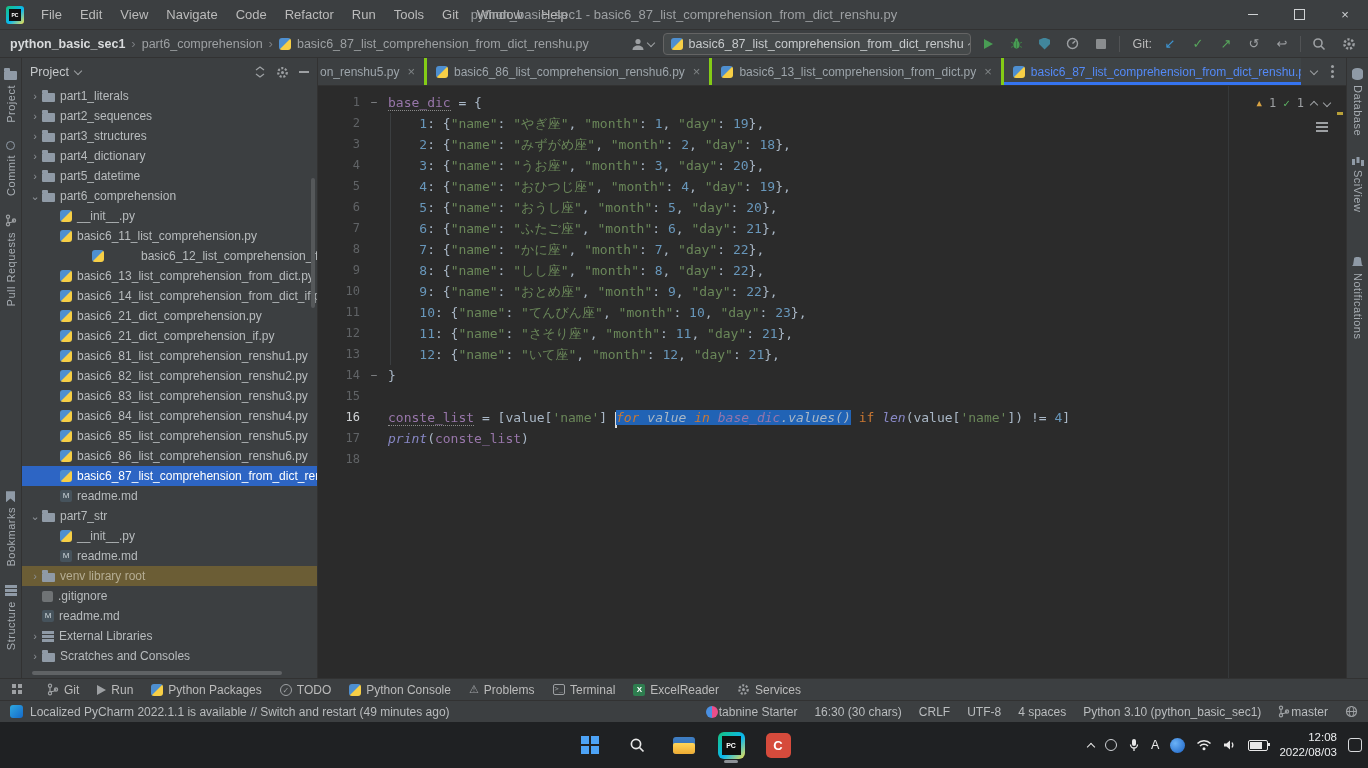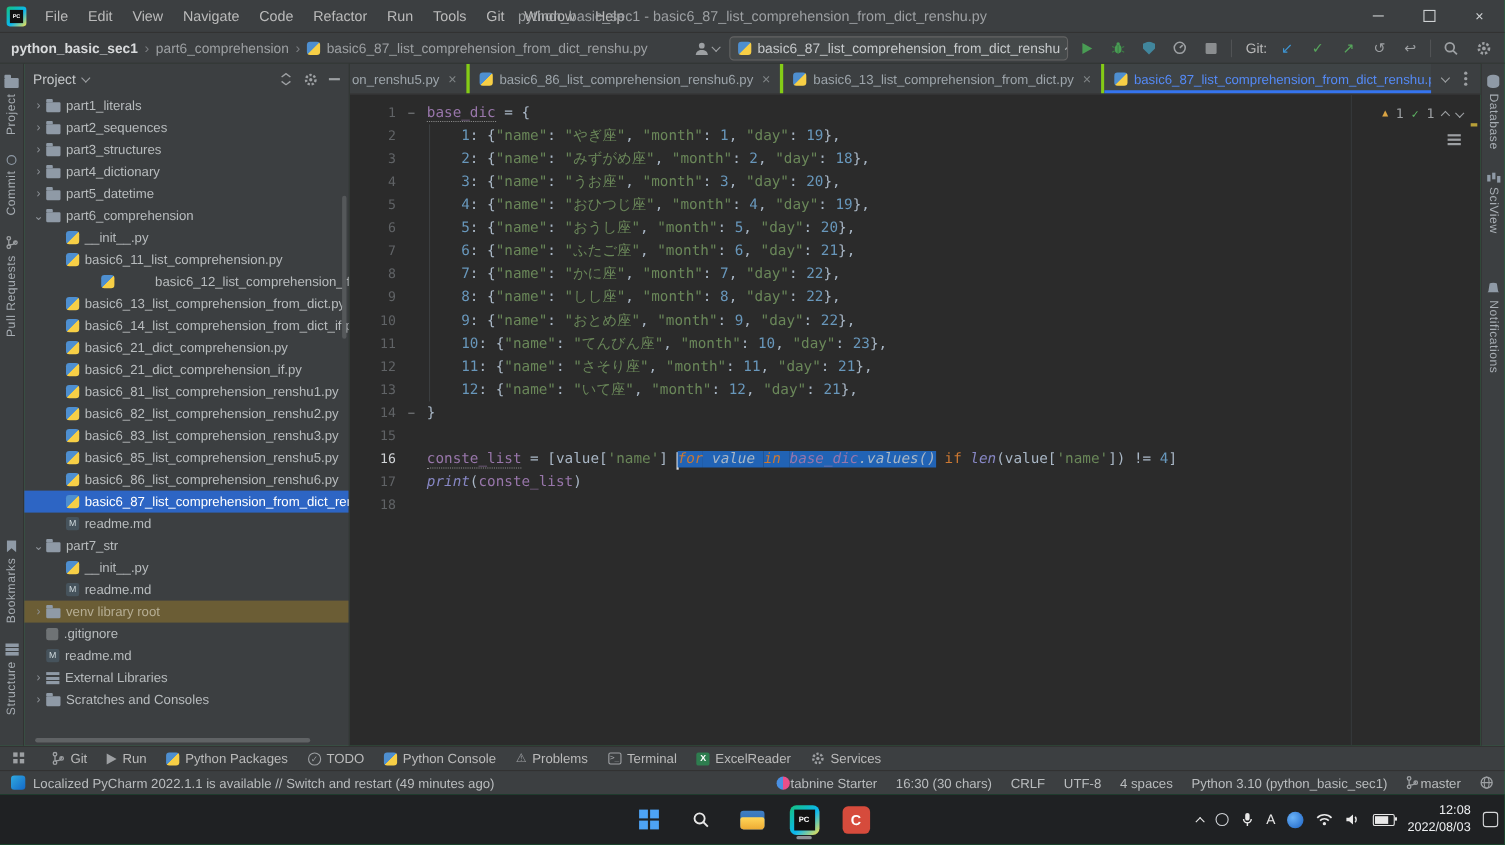--- a/index.html
+++ b/index.html
@@ -1,17 +1,17 @@
 <!DOCTYPE html>
 <html><head>
 <meta charset="utf-8">
 <style>
   html,body{margin:0;padding:0;background:#000;}
   body{width:1368px;height:768px;overflow:hidden;font-family:"Liberation Sans",sans-serif;-webkit-font-smoothing:antialiased;}
-  #app{width:1368px;height:768px;display:flex;flex-direction:column;background:#22c55e;}
+  #app{width:1368px;height:768px;display:flex;flex-direction:column;background:#fdba74;}
 
   
   .titlebar{height:30px;background:#3c3f41;border-bottom:1px solid #323232;display:flex;align-items:center;position:relative;flex:none;box-sizing:border-box;}
   .pclogo-sm{width:18px;height:18px;border-radius:3px;margin:0 8px 0 6px;background:linear-gradient(135deg,#16c27b,#0ab7f0 55%,#f8e14b);display:flex;align-items:center;justify-content:center;}
   .pclogo-sm i{font-style:normal;width:12px;height:12px;background:#101010;color:#fff;font-size:5px;font-weight:bold;display:flex;align-items:center;justify-content:center;}
   .menu-item{color:#bbbbbb;font-size:13px;padding:0 9px;line-height:30px;cursor:default;}
   .win-title{position:absolute;left:50%;transform:translateX(-50%);color:#9da0a3;font-size:13px;white-space:nowrap;}
   .win-controls{margin-left:auto;display:flex;height:100%;}
   .win-btn{width:46px;display:flex;align-items:center;justify-content:center;color:#cfd2d4;font-size:13px;}
   .win-btn .sq{width:9px;height:9px;border:1px solid #cfd2d4;display:inline-block;}
@@ -446,20 +446,27 @@
             <span class="icw">
               <span class="ic-python"></span>
             </span>
             <span class="tree-label">basic6_83_list_comprehension_renshu3.py</span>
           </div>
           <div class="tree-row" style="padding-left: 24px;">
             <span class="chevc"></span>
             <span class="icw">
               <span class="ic-python"></span>
             </span>
+            <span class="tree-label">basic6_84_list_comprehension_renshu4.py</span>
+          </div>
+          <div class="tree-row" style="padding-left: 24px;">
+            <span class="chevc"></span>
+            <span class="icw">
+              <span class="ic-python"></span>
+            </span>
             <span class="tree-label">basic6_85_list_comprehension_renshu5.py</span>
           </div>
           <div class="tree-row" style="padding-left: 24px;">
             <span class="chevc"></span>
             <span class="icw">
               <span class="ic-python"></span>
             </span>
             <span class="tree-label">basic6_86_list_comprehension_renshu6.py</span>
           </div>
           <div class="tree-row selected" style="padding-left: 24px;">

